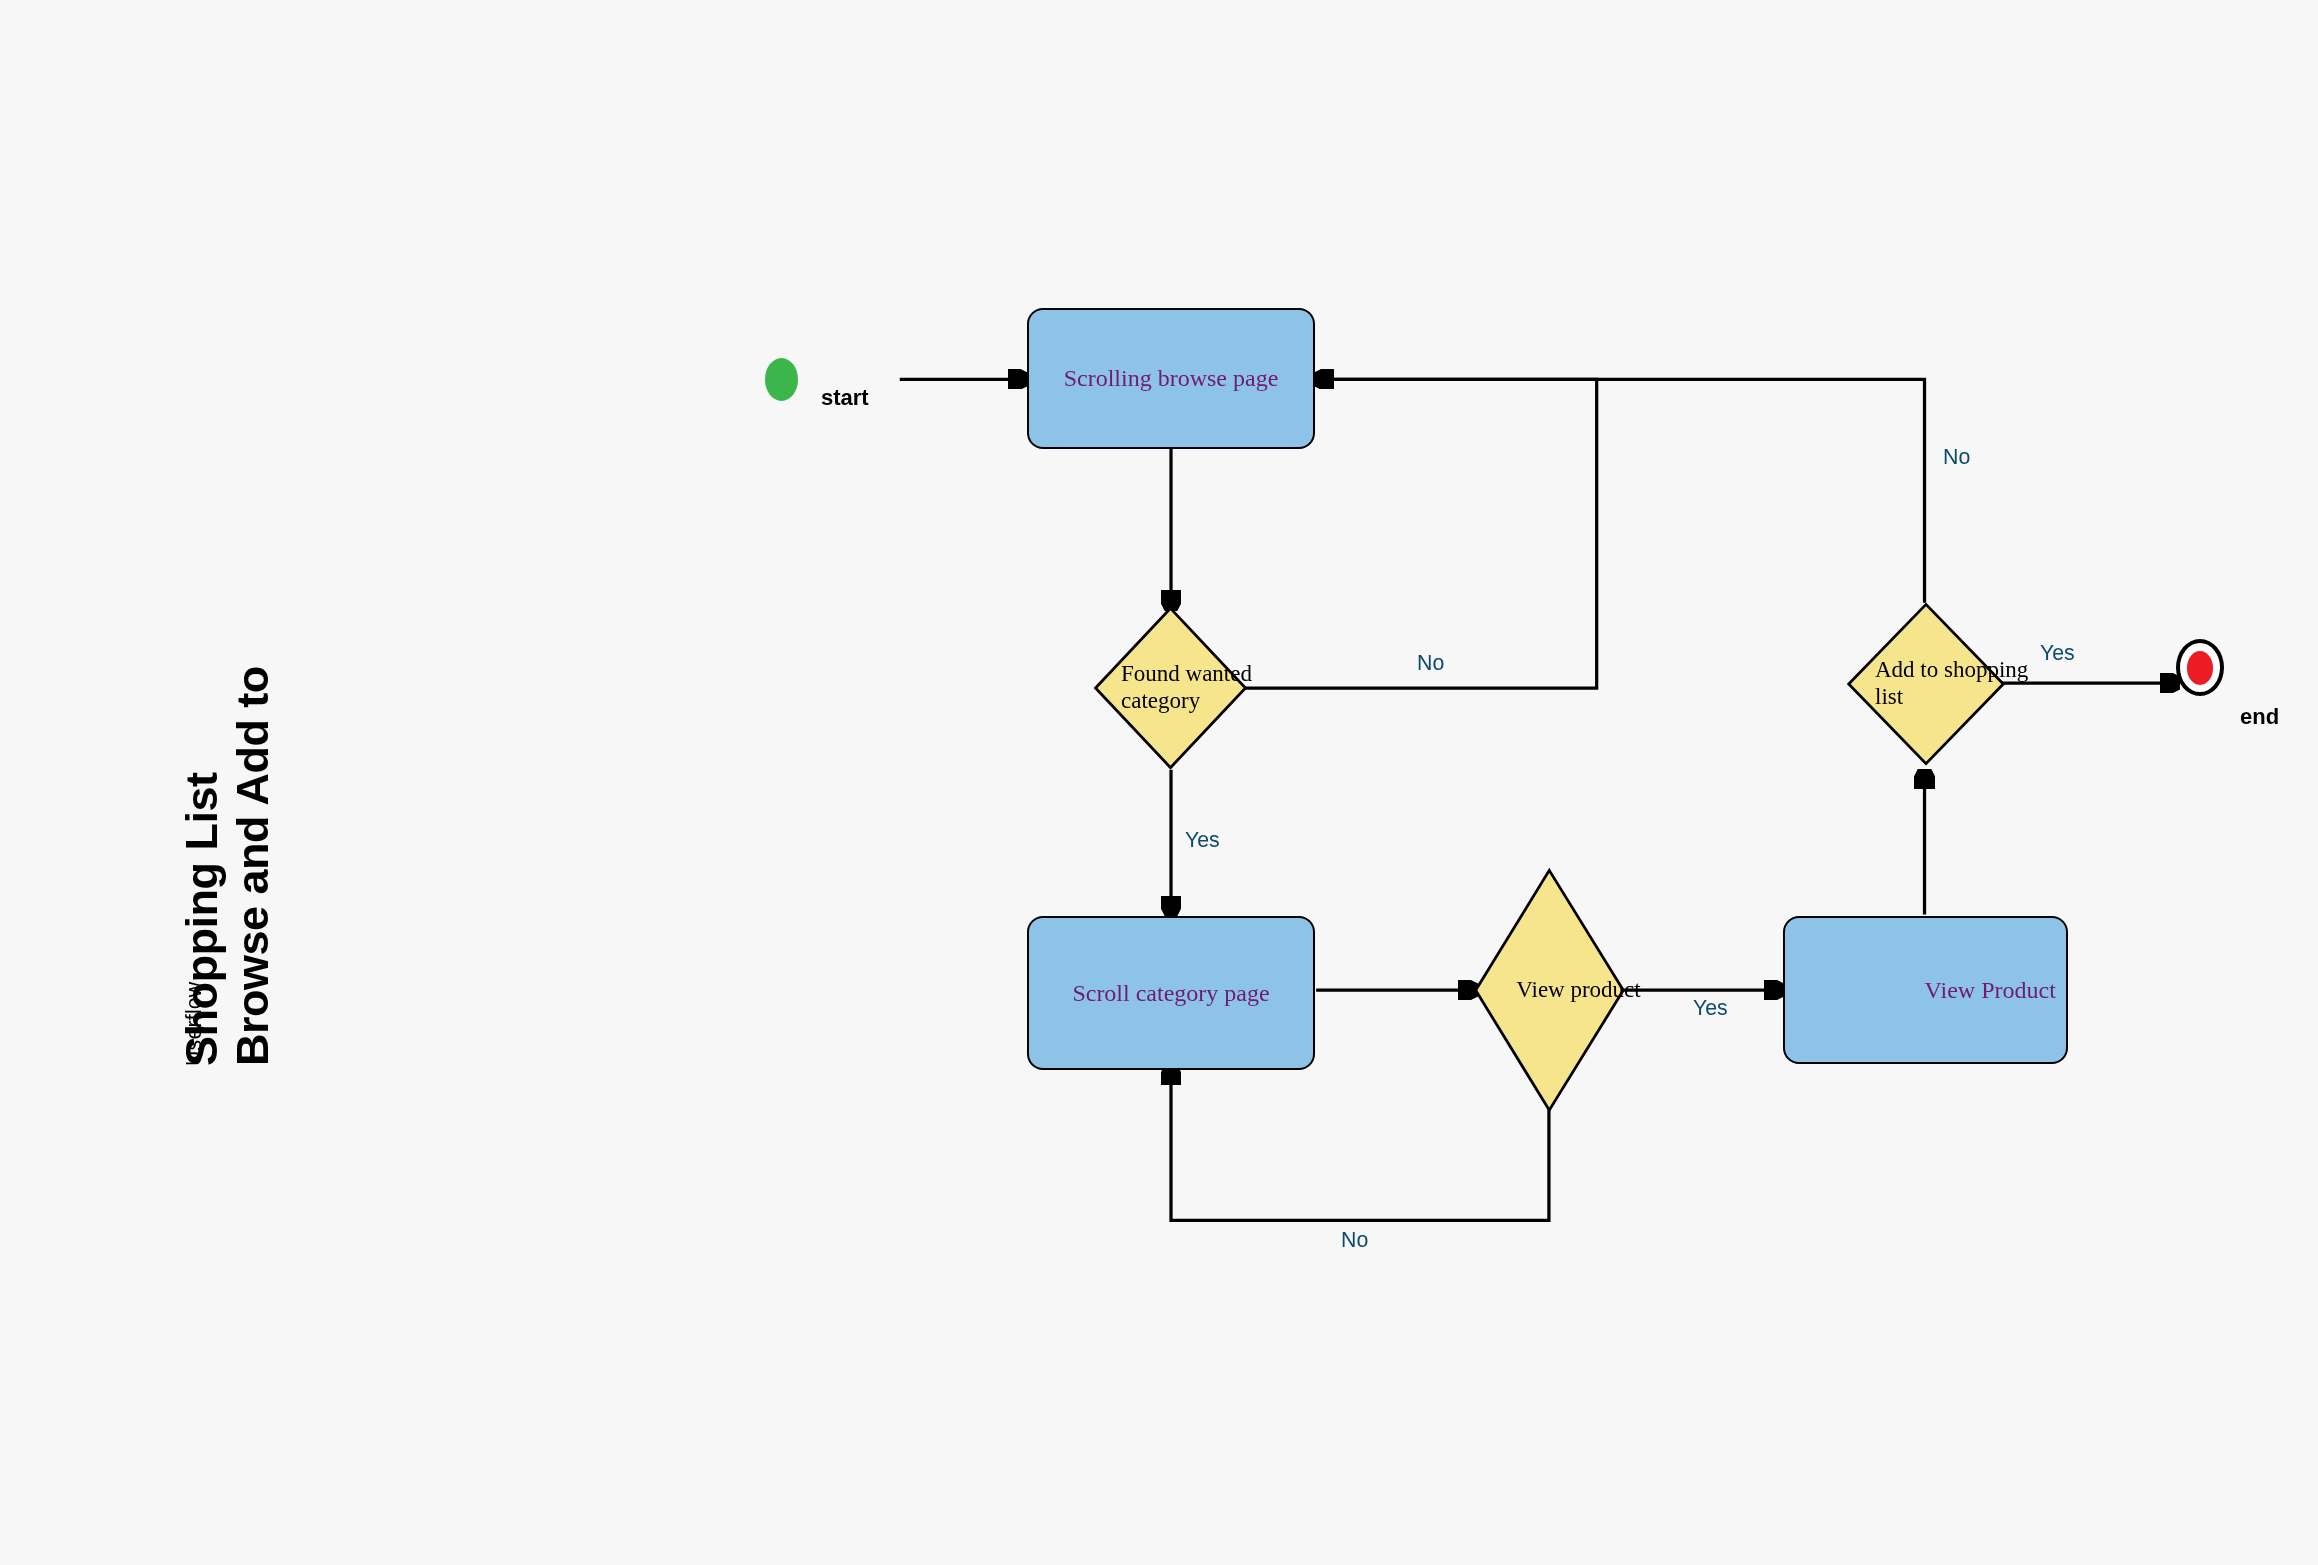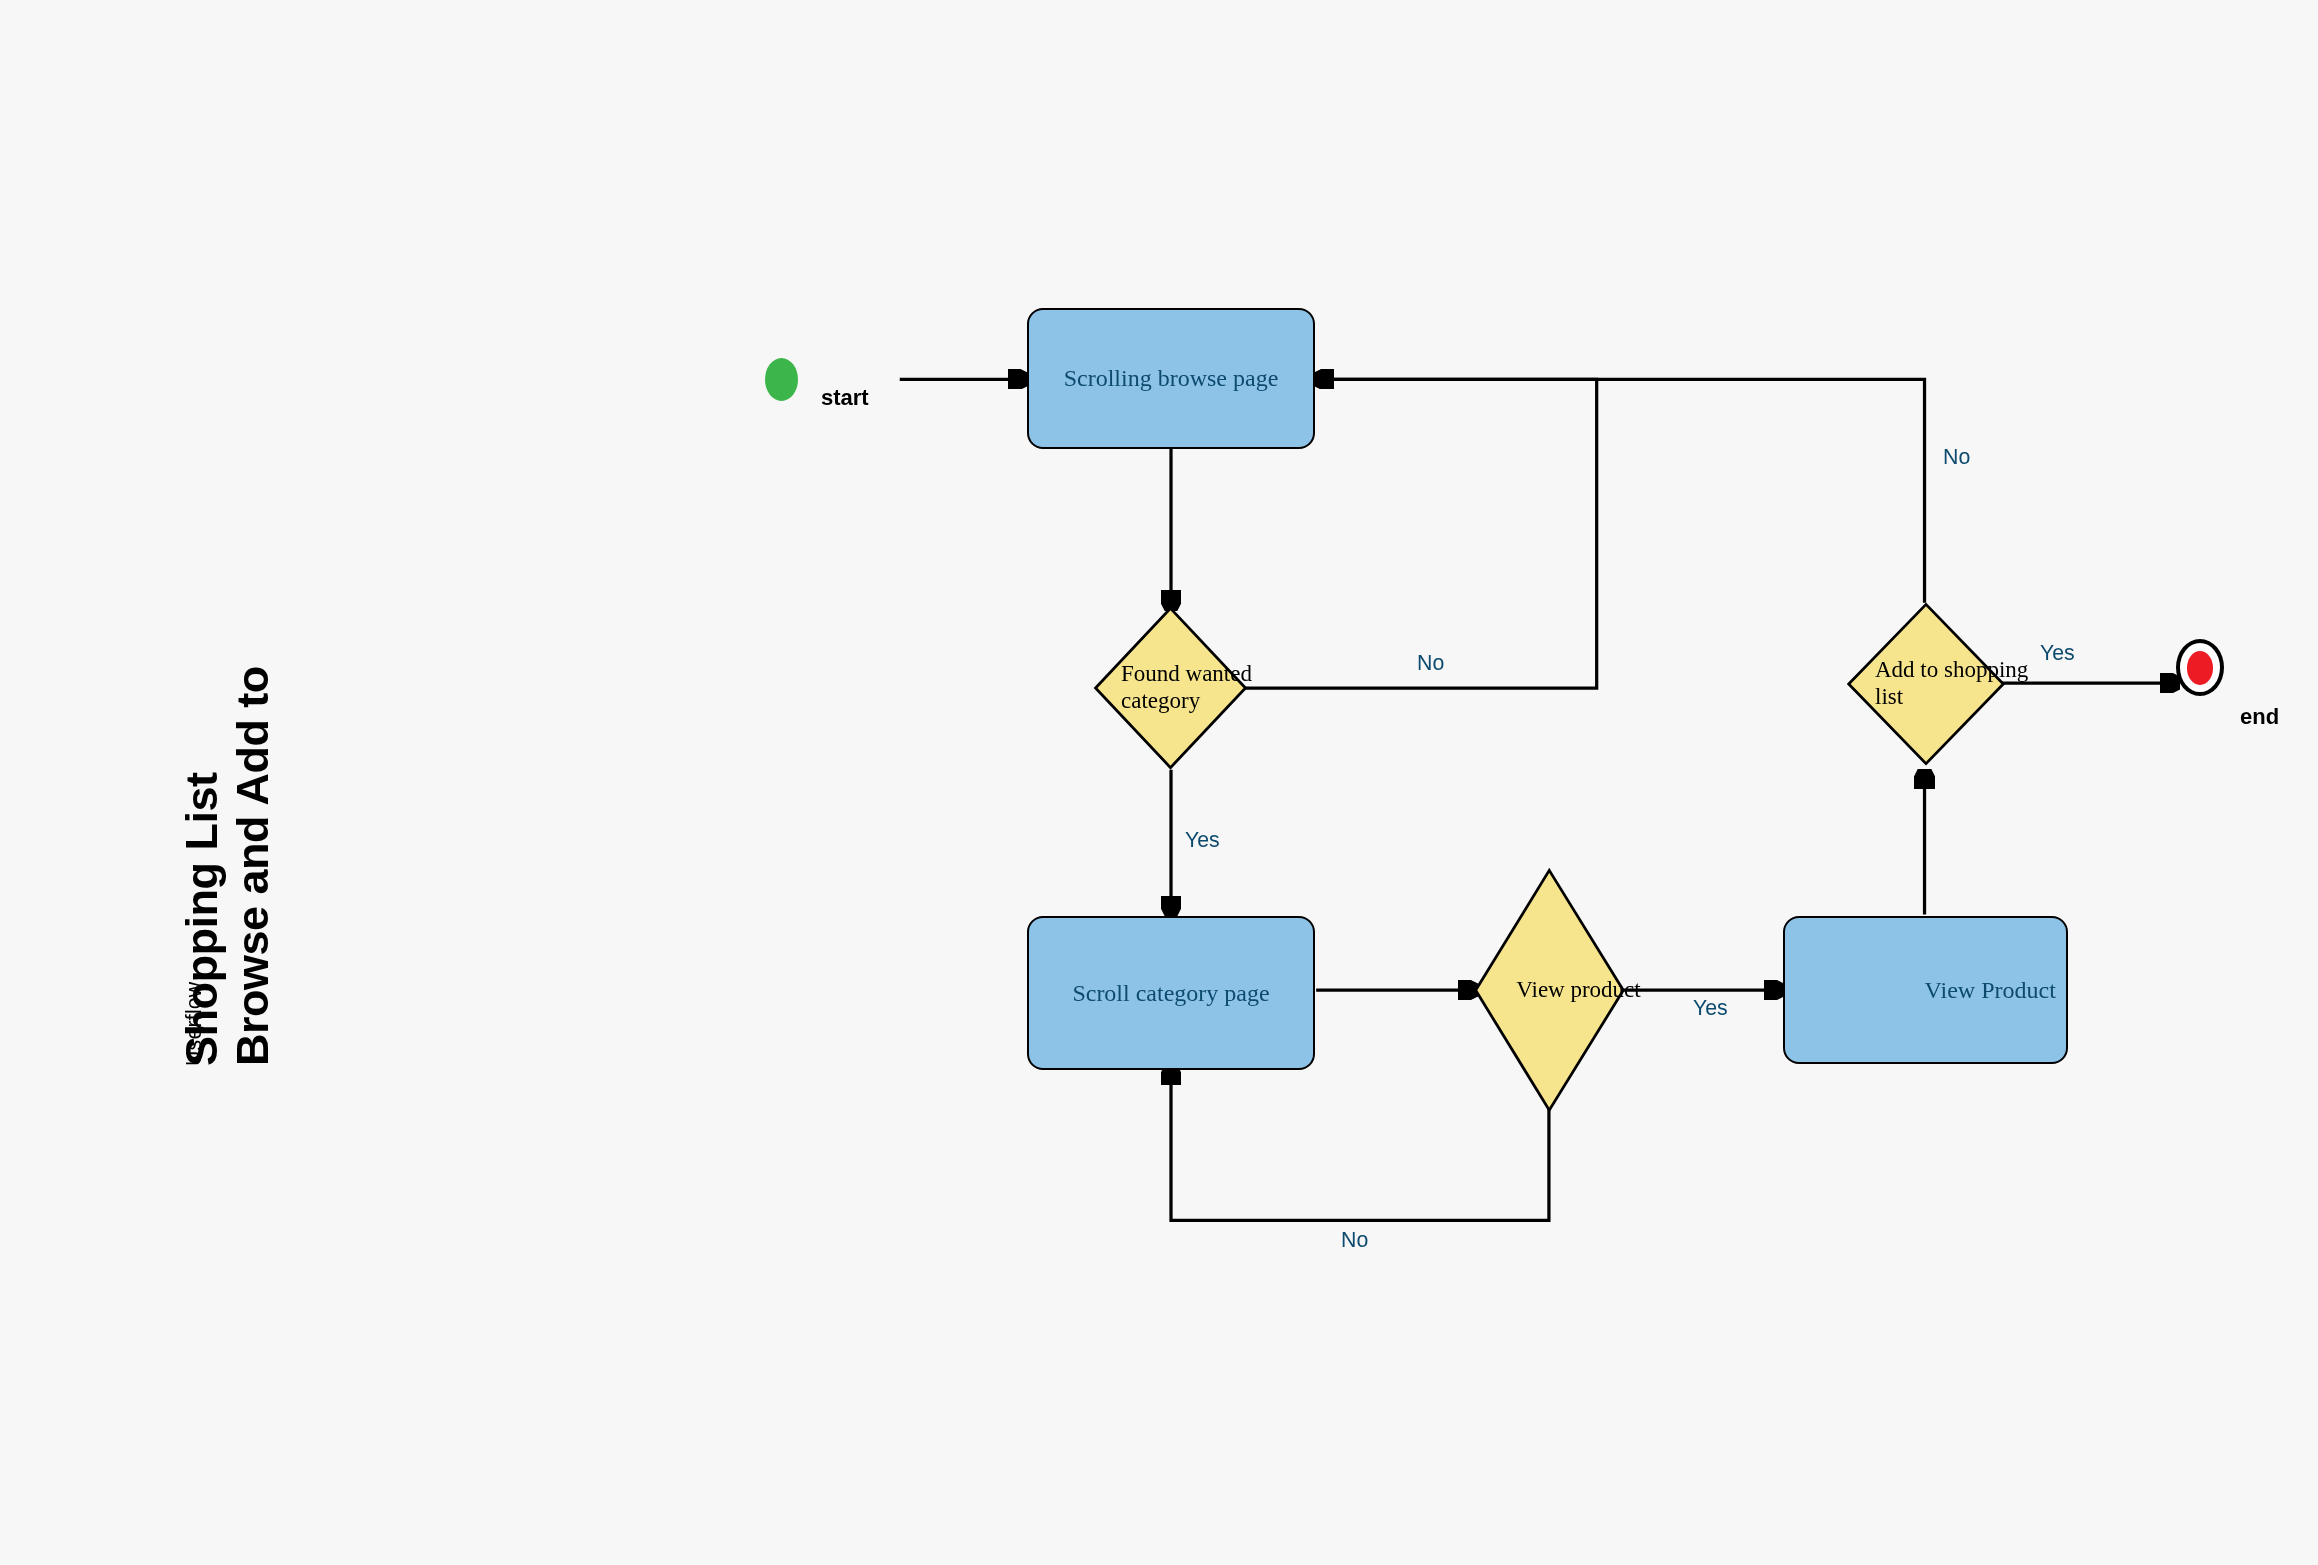--- a/index.html
+++ b/index.html
@@ -60,21 +60,21 @@
     box-sizing: border-box;
     border: 2.3px solid #000;
     border-radius: 16px;
     display: flex;
     align-items: center;
     justify-content: center;
     text-align: center;
     font-family: "Liberation Serif", serif;
     font-size: 24px;
     line-height: 1.18;
-    color: #0c4a6e;
+    color: #701a75;
     padding: 3.7px 10.2px;
   }
 
   .diamond-wrap {
     position: absolute;
   }
   .diamond-wrap svg {
     position: absolute;
     left: 0; top: 0;
     overflow: visible;

